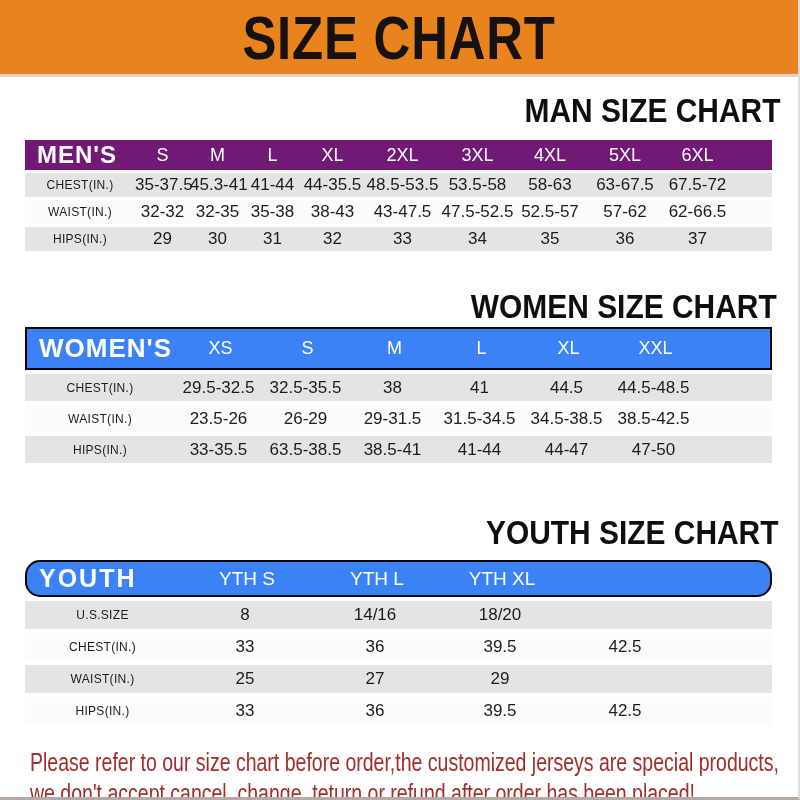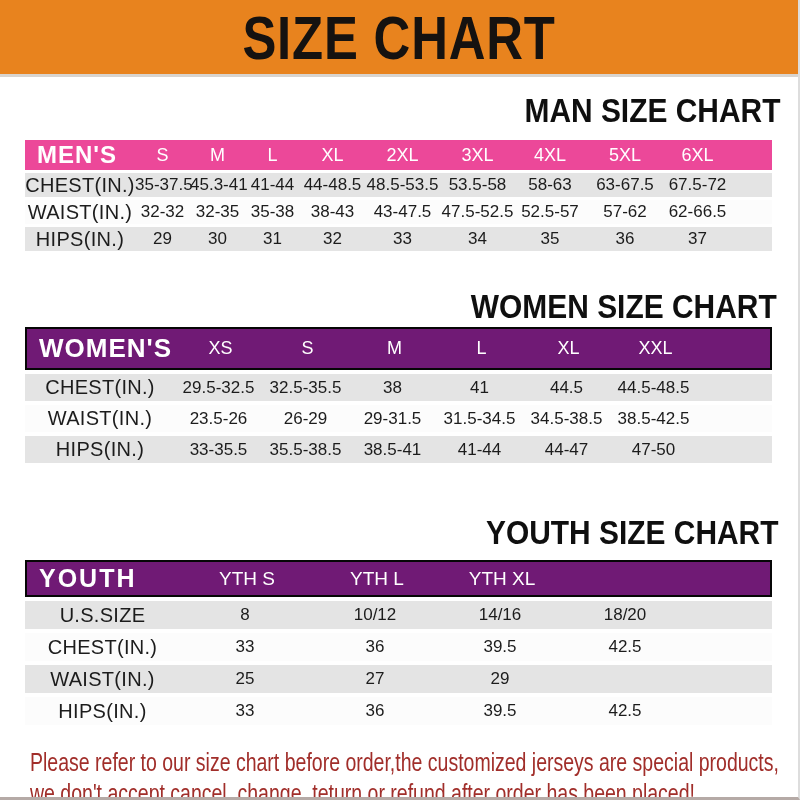--- a/index.html
+++ b/index.html
@@ -23,38 +23,38 @@
   .h-youth{margin-top:50px;height:36px;}
   
   .tbl{width:747px;margin-left:25px;}
   .t-man{margin-top:13px;}
   .t-women{margin-top:4px;}
   .t-youth{margin-top:11px;}
   .trow{display:grid;align-items:center;}
   .man-cols{grid-template-columns:110px 55px 55px 55px 65px 75px 75px 70px 80px 65px 42px;}
   .women-cols{grid-template-columns:150px 87px 87px 87px 87px 87px 87px 75px;}
   .youth-cols{grid-template-columns:155px 130px 130px 120px 130px 82px;}
-  .thead{background:#ec4899;color:#ffffff;}
-  .thead-bordered{background:#701a75;border:2px solid #060606;box-sizing:border-box;}
+  .thead{background:#701a75;color:#ffffff;}
+  .thead-bordered{background:#3b82f6;border:2px solid #060606;box-sizing:border-box;}
   .t-man   .thead{height:30px;}
   .t-women .thead{height:43px;}
-  .t-youth .thead{height:37px;}
+  .t-youth .thead{height:37px;border-radius:15px;}
   .corner{font-weight:bold;color:#ffffff;text-align:left;padding-left:12px;letter-spacing:1px;}
   .t-man .corner{font-size:24px;}
   .t-women .corner{font-size:26px;}
   .t-youth .corner{font-size:25px;letter-spacing:2px;}
   .hcell{text-align:center;font-size:18px;color:#ffffff;font-weight:400;}
   .t-youth .hcell{font-size:19px;}
   .drow{margin-top:3px;}
   .t-man .drow{height:24px;}
   .t-women .drow{height:27px;margin-top:4px;}
   .t-youth .drow{height:28px;margin-top:4px;}
   .row-g{background:#e4e4e4;}
   .row-w{background:#fcfcfc;}
-  .rlabel{text-align:center;font-size:20px;color:#1c1c1c;letter-spacing:0.3px;white-space:nowrap;}
+  .rlabel{text-align:center;font-size:12px;color:#1c1c1c;letter-spacing:0.3px;white-space:nowrap;}
   .dcell{text-align:center;font-size:17px;color:#1c1c1c;white-space:nowrap;}
   
   .note{margin-top:22px;margin-left:30px;color:#a12e2a;}
   .note-line{height:31px;}
   .note-line span{display:inline-block;font-size:25px;line-height:31px;transform:scaleX(0.78);
     transform-origin:left center;white-space:nowrap;}
 </style>
 </head>
 <body>
 
@@ -80,21 +80,21 @@
       <div class="hcell">4XL</div>
       <div class="hcell">5XL</div>
       <div class="hcell">6XL</div>
       <div></div>
     </div>
     <div class="trow man-cols drow row-g">
       <div class="rlabel">CHEST(IN.)</div>
       <div class="dcell">35-37.5</div>
       <div class="dcell">45.3-41</div>
       <div class="dcell">41-44</div>
-      <div class="dcell">44-48.5</div>
+      <div class="dcell">44-35.5</div>
       <div class="dcell">48.5-53.5</div>
       <div class="dcell">53.5-58</div>
       <div class="dcell">58-63</div>
       <div class="dcell">63-67.5</div>
       <div class="dcell">67.5-72</div>
       <div></div>
     </div>
     <div class="trow man-cols drow row-w">
       <div class="rlabel">WAIST(IN.)</div>
       <div class="dcell">32-32</div>
@@ -154,21 +154,21 @@
       <div class="dcell">26-29</div>
       <div class="dcell">29-31.5</div>
       <div class="dcell">31.5-34.5</div>
       <div class="dcell">34.5-38.5</div>
       <div class="dcell">38.5-42.5</div>
       <div></div>
     </div>
     <div class="trow women-cols drow row-g">
       <div class="rlabel">HIPS(IN.)</div>
       <div class="dcell">33-35.5</div>
-      <div class="dcell">35.5-38.5</div>
+      <div class="dcell">63.5-38.5</div>
       <div class="dcell">38.5-41</div>
       <div class="dcell">41-44</div>
       <div class="dcell">44-47</div>
       <div class="dcell">47-50</div>
       <div></div>
     </div>
   </div>
 
   <div class="section-heading h-youth">
     <span>YOUTH SIZE CHART</span>
@@ -178,21 +178,20 @@
     <div class="trow youth-cols thead thead-bordered">
       <div class="corner">YOUTH</div>
       <div class="hcell">YTH S</div>
       <div class="hcell">YTH L</div>
       <div class="hcell">YTH XL</div>
       <div></div>
     </div>
     <div class="trow youth-cols drow row-g">
       <div class="rlabel">U.S.SIZE</div>
       <div class="dcell">8</div>
-      <div class="dcell">10/12</div>
       <div class="dcell">14/16</div>
       <div class="dcell">18/20</div>
       <div></div>
     </div>
     <div class="trow youth-cols drow row-w">
       <div class="rlabel">CHEST(IN.)</div>
       <div class="dcell">33</div>
       <div class="dcell">36</div>
       <div class="dcell">39.5</div>
       <div class="dcell">42.5</div>

